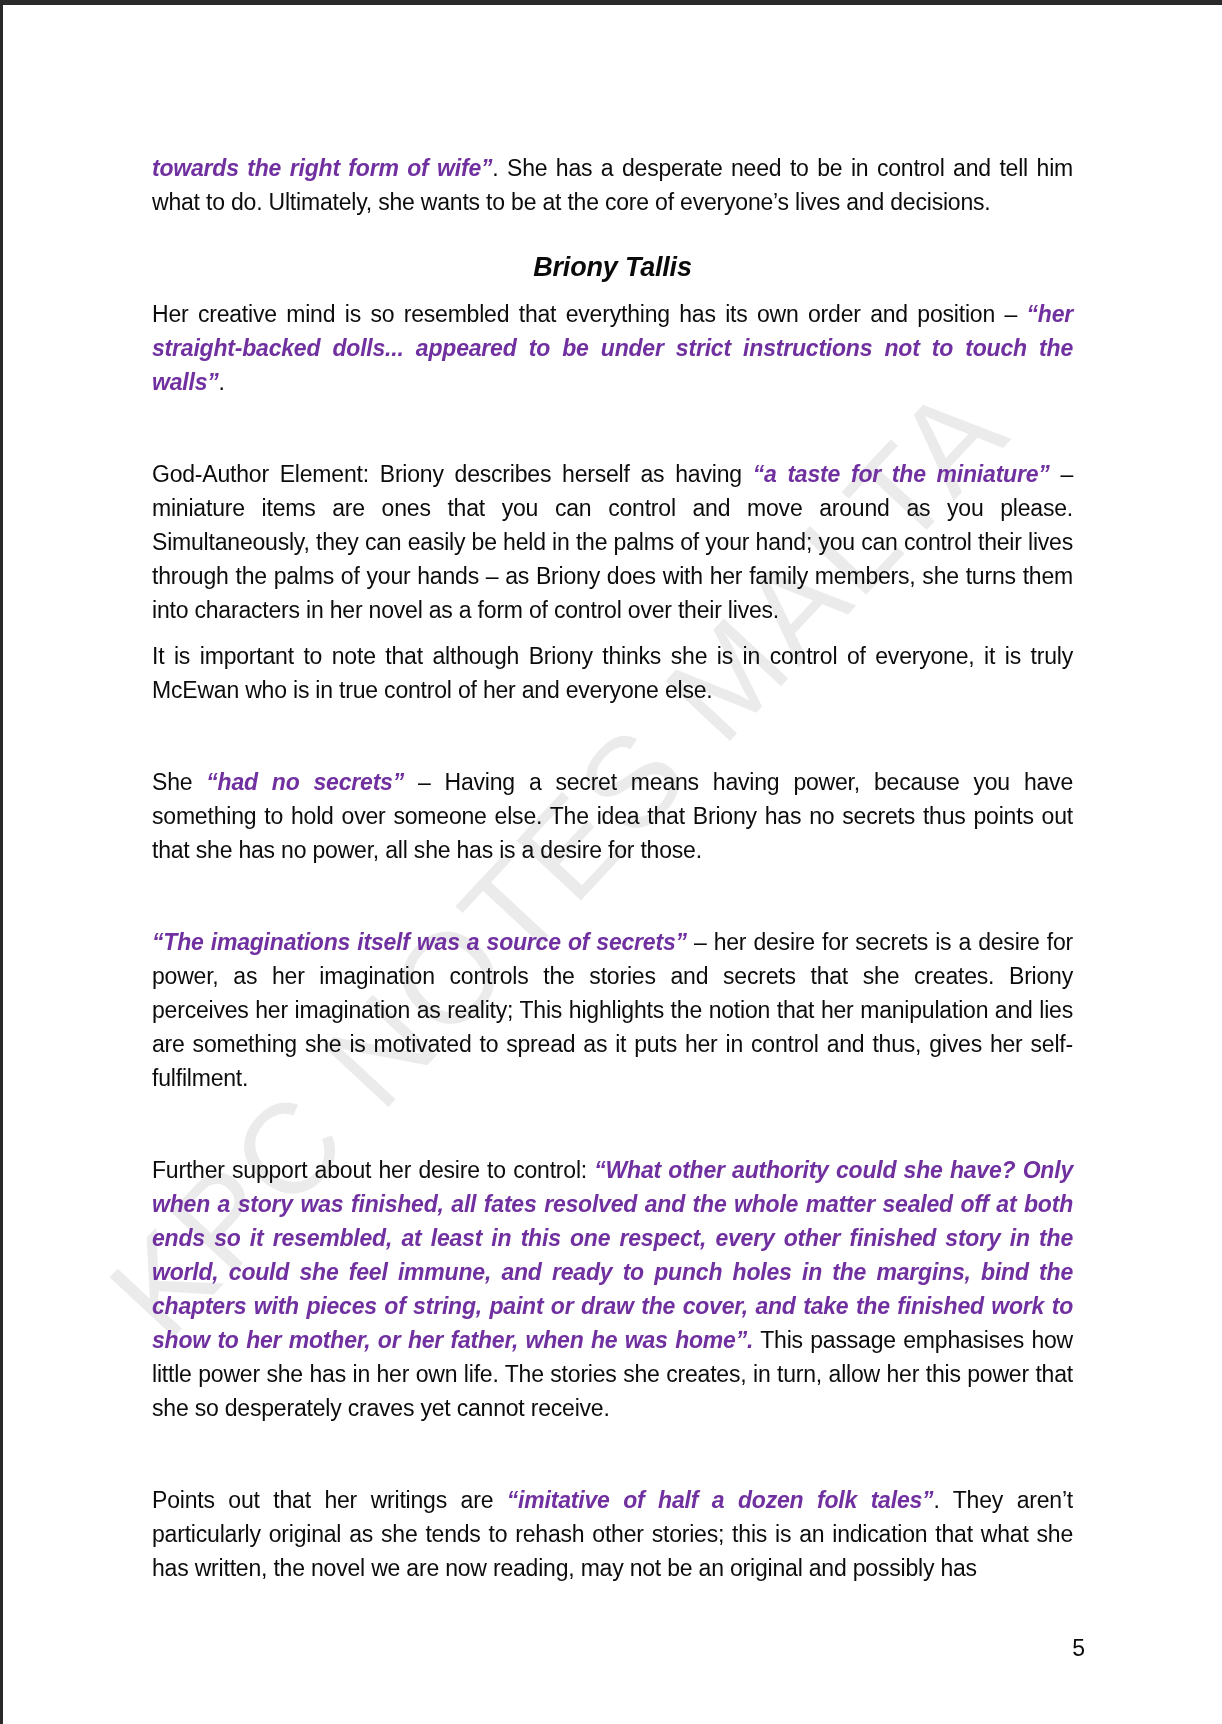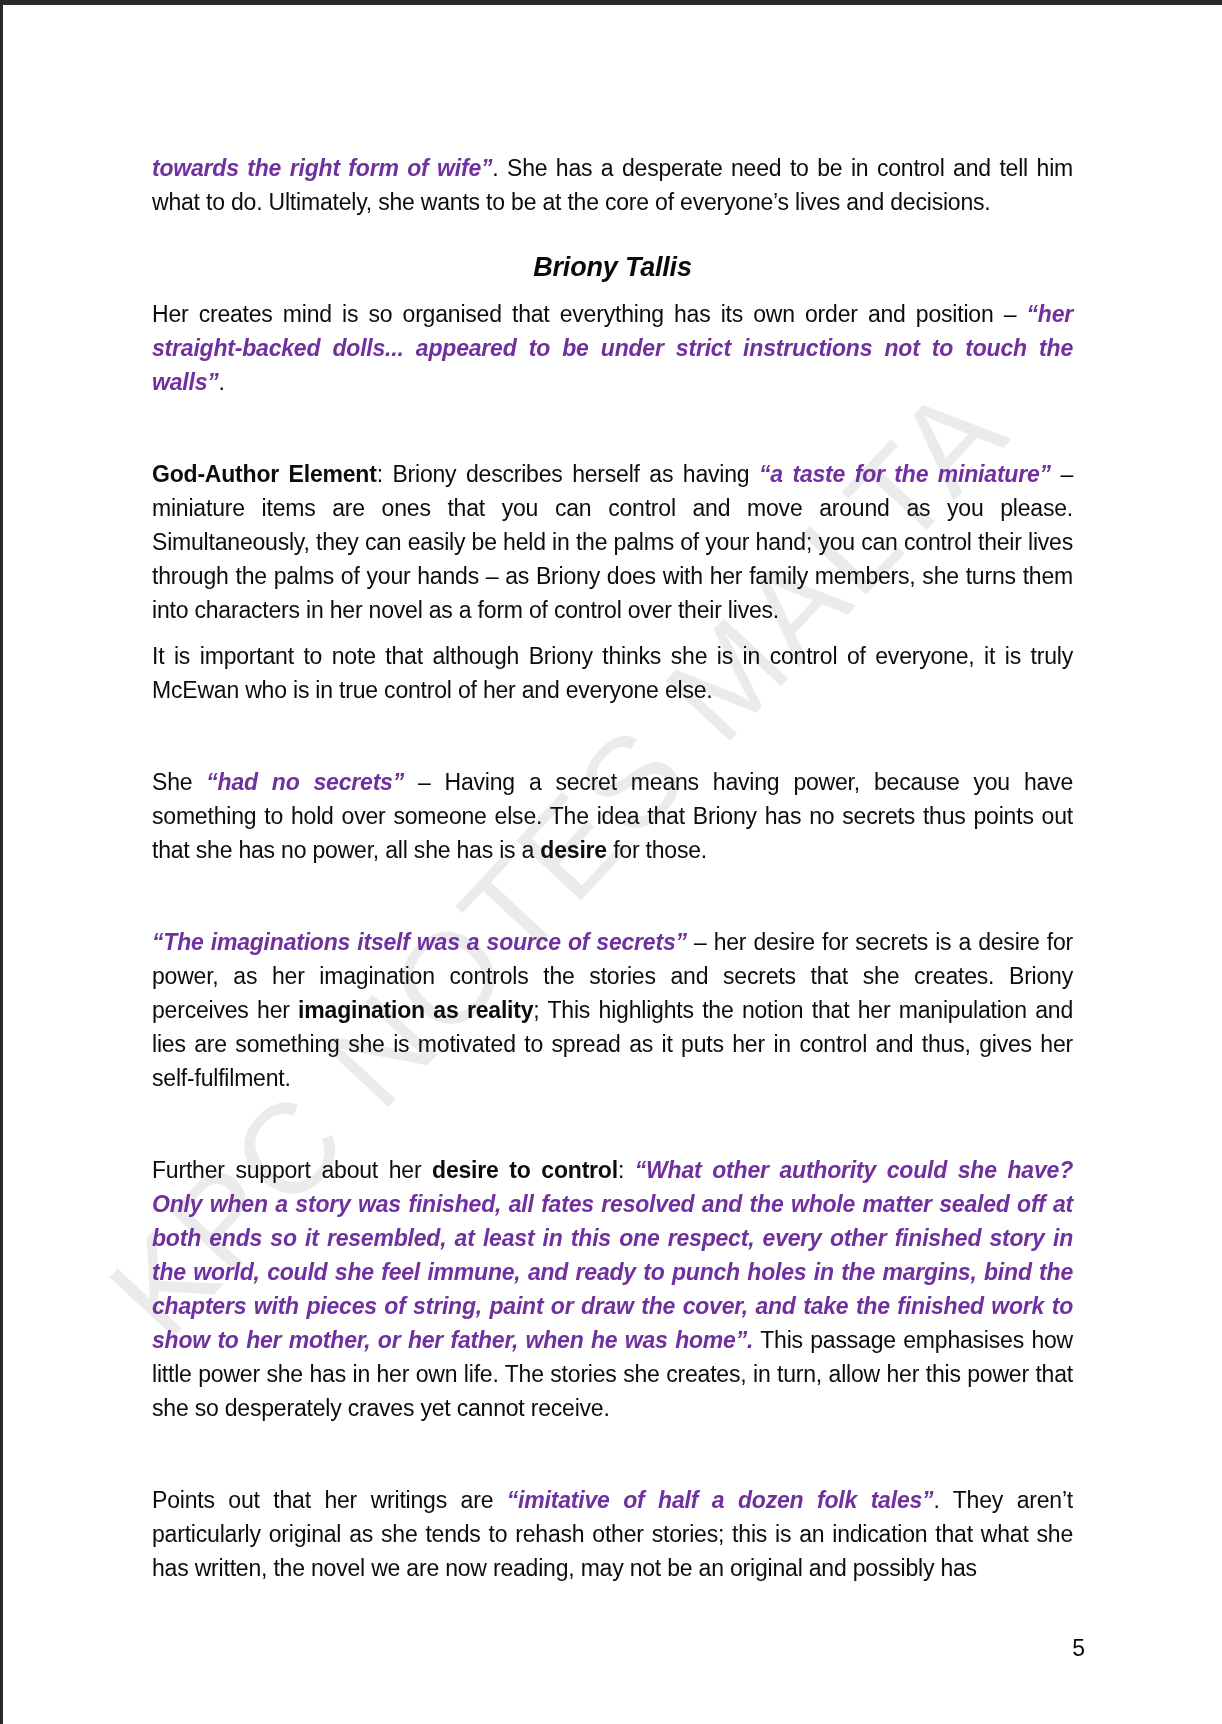--- a/index.html
+++ b/index.html
@@ -34,38 +34,38 @@
   .para{margin:12px;}
   .heading{
     margin:30px 0 6px 0;
     font-size:27px;line-height:36px;
     font-weight:700;font-style:italic;
     text-align:center;color:#0a0a0a;
   }
   .spacer{height:34px;}
   .run-n{}
   .run-q{color:#7030A0;font-weight:700;font-style:italic;}
-  .run-b{font-weight:700;}
+  .run-b{font-weight:400;}
   .run-i{}
   .page-number{
     position:absolute;z-index:2;
     left:137px;right:137px;top:1630px;
     text-align:right;
     font-size:23px;color:#0c0c0c;
   }
 </style>
 </head>
 <body>
 
 <div class="page">
   <div class="watermark">KPC NOTES MALTA</div>
   <div class="content" id="doc">
       <p class="para"><span class="run-q">towards the right form of wife”</span><span class="run-n">. She has a desperate need to be in control and tell him what to do. Ultimately, she wants to be at the core of everyone’s lives and decisions.</span></p>
       <h2 class="heading"><span class="run-n">Briony Tallis</span></h2>
-      <p class="para"><span class="run-n">Her creates mind is so organised that everything has its own order and position – </span><span class="run-q">“her straight-backed dolls... appeared to be under strict instructions not to touch the walls”</span><span class="run-n">.</span></p>
+      <p class="para"><span class="run-n">Her creative mind is so resembled that everything has its own order and position – </span><span class="run-q">“her straight-backed dolls... appeared to be under strict instructions not to touch the walls”</span><span class="run-n">.</span></p>
       <div class="spacer"></div>
       <p class="para"><span class="run-b">God-Author Element</span><span class="run-n">: Briony describes herself as </span><span class="run-i">having </span><span class="run-q">“a taste for the miniature”</span><span class="run-n"> – miniature items are ones that you can control and move around as you please. Simultaneously, they can easily be held in the palms of your hand; you can control their lives through the palms of your hands – as Briony does with her family members, she turns them into characters in her novel as a form of control over their lives.</span></p>
       <p class="para"><span class="run-n">It is important to note that although Briony thinks she is in control of everyone, it is truly McEwan who is in true control of her and everyone else.</span></p>
       <div class="spacer"></div>
       <p class="para"><span class="run-i">She </span><span class="run-q">“had no secrets”</span><span class="run-n"> – Having a secret means having power, because you have something to hold over someone else. The idea that Briony has no secrets thus points out that she has no power, all she has is a </span><span class="run-b">desire</span><span class="run-n"> for those.</span></p>
       <div class="spacer"></div>
       <p class="para"><span class="run-q">“The imaginations itself was a source of secrets”</span><span class="run-n"> – her desire for secrets is a desire for power, as her imagination controls the stories and secrets that she creates. Briony perceives her </span><span class="run-b">imagination as reality</span><span class="run-n">; This highlights the notion that her manipulation and lies are something she is motivated to spread as it puts her in control and thus, gives her self-fulfilment.</span></p>
       <div class="spacer"></div>
       <p class="para"><span class="run-n">Further support about her </span><span class="run-b">desire to control</span><span class="run-n">: </span><span class="run-q">“What other authority could she have? Only when a story was finished, all fates resolved and the whole matter sealed off at both ends so it resembled, at least in this one respect, every other finished story in the world, could she feel immune, and ready to punch holes in the margins, bind the chapters with pieces of string, paint or draw the cover, and take the finished work to show to her mother, or her father, when he was home”.</span><span class="run-n"> This passage emphasises how little power she has in her own life. The stories she creates, in turn, allow her this power that she so desperately craves yet cannot receive.</span></p>
       <div class="spacer"></div>

